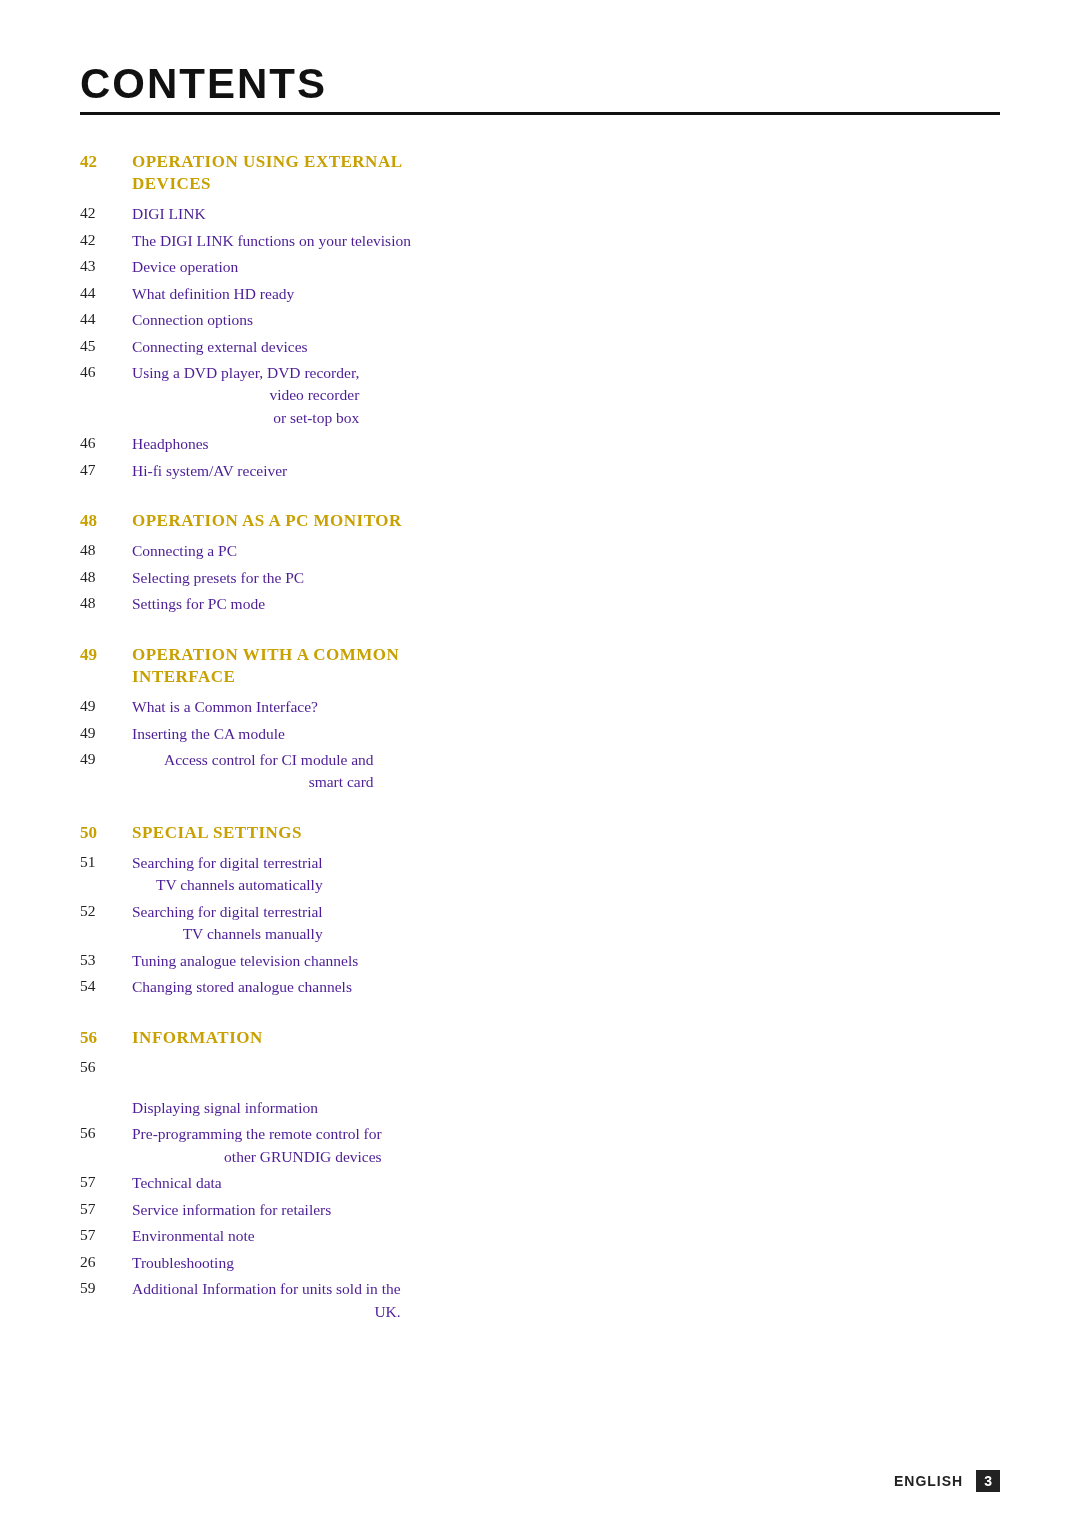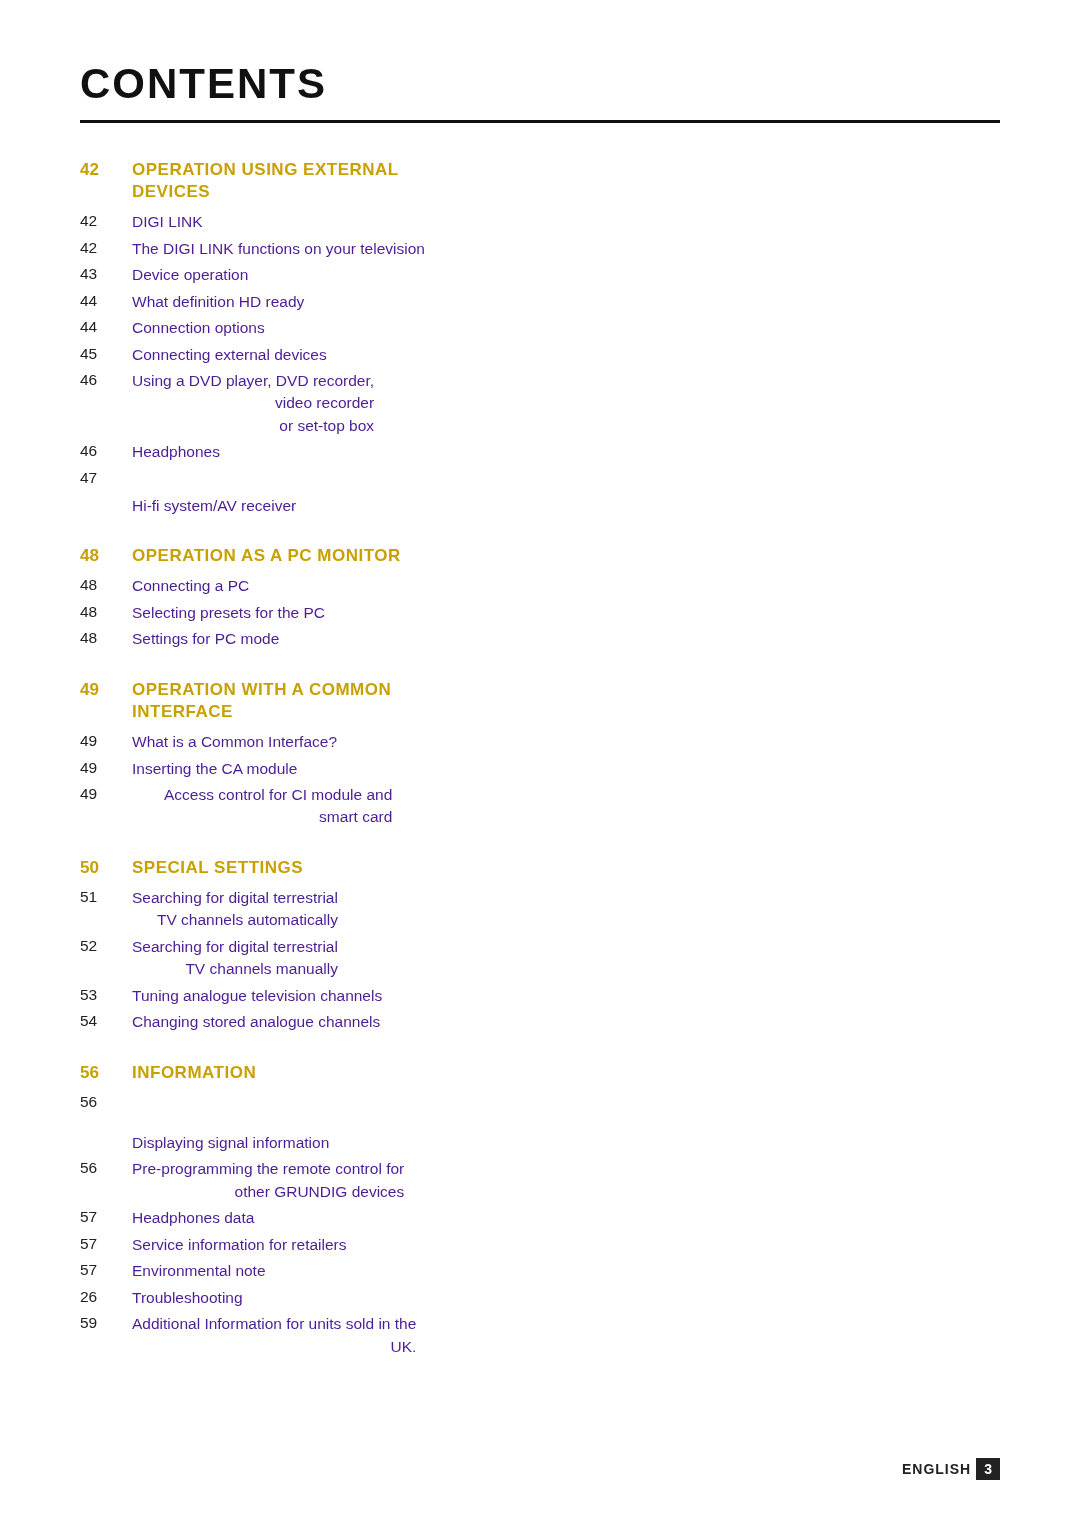--- a/index.html
+++ b/index.html
@@ -24,26 +24,27 @@
       color: #111111;
       margin-bottom: 4px;
       display: flex;
       align-items: flex-end;
     }
 
     .title-line {
       display: flex;
       align-items: flex-end;
       border-bottom: 3px solid #111111;
-      padding-bottom: 8px;
+      padding-bottom: 0;
       margin-bottom: 36px;
     }
 
     .section {
       margin-bottom: 28px;
+      font-family: Liberation Serif, serif;
     }
 
     .section-header {
       display: flex;
       align-items: flex-start;
       margin-bottom: 8px;
     }
 
     .section-number {
       font-size: 17px;
@@ -78,25 +79,25 @@
 
     .entry-text {
       font-size: 15.5px;
       color: #4c1d95;
       line-height: 1.45;
       text-align: right;
     }
 
     .footer {
       position: absolute;
-      bottom: 52px;
+      bottom: 40px;
       right: 80px;
       display: flex;
       align-items: center;
-      gap: 5px;
+      gap: 13px;
       text-align: right;
     }
 
     .footer-text {
       font-size: 14px;
       font-weight: 700;
       color: #222222;
       letter-spacing: 1px;
     }
 
@@ -151,21 +152,21 @@
         <span class="entry-text" style="white-space: pre-line;">Using a DVD player, DVD recorder,
 video recorder
 or set-top box</span>
       </div>
       <div class="entry">
         <span class="entry-number">46</span>
         <span class="entry-text" style="white-space: pre-line;">Headphones</span>
       </div>
       <div class="entry">
         <span class="entry-number">47</span>
-        <span class="entry-text" style="white-space: pre-line; margin-top: 27px;">Hi-fi system/AV receiver</span>
+        <span class="entry-text" style="white-space: pre-line;">Hi-fi system/AV receiver</span>
       </div>
     </div>
     <div class="section">
       <div class="section-header">
         <span class="section-number">48</span>
         <span class="section-title" style="white-space: pre-line;">OPERATION AS A PC MONITOR</span>
       </div>
       <div class="entry">
         <span class="entry-number">48</span>
         <span class="entry-text" style="white-space: pre-line;">Connecting a PC</span>
@@ -232,21 +233,21 @@
         <span class="entry-number">56</span>
         <span class="entry-text" style="white-space: pre-line; margin-top: 40px;">Displaying signal information</span>
       </div>
       <div class="entry">
         <span class="entry-number">56</span>
         <span class="entry-text" style="white-space: pre-line;">Pre-programming the remote control for
 other GRUNDIG devices</span>
       </div>
       <div class="entry">
         <span class="entry-number">57</span>
-        <span class="entry-text" style="white-space: pre-line;">Headphones data</span>
+        <span class="entry-text" style="white-space: pre-line;">Technical data</span>
       </div>
       <div class="entry">
         <span class="entry-number">57</span>
         <span class="entry-text" style="white-space: pre-line;">Service information for retailers</span>
       </div>
       <div class="entry">
         <span class="entry-number">57</span>
         <span class="entry-text" style="white-space: pre-line;">Environmental note</span>
       </div>
       <div class="entry">

